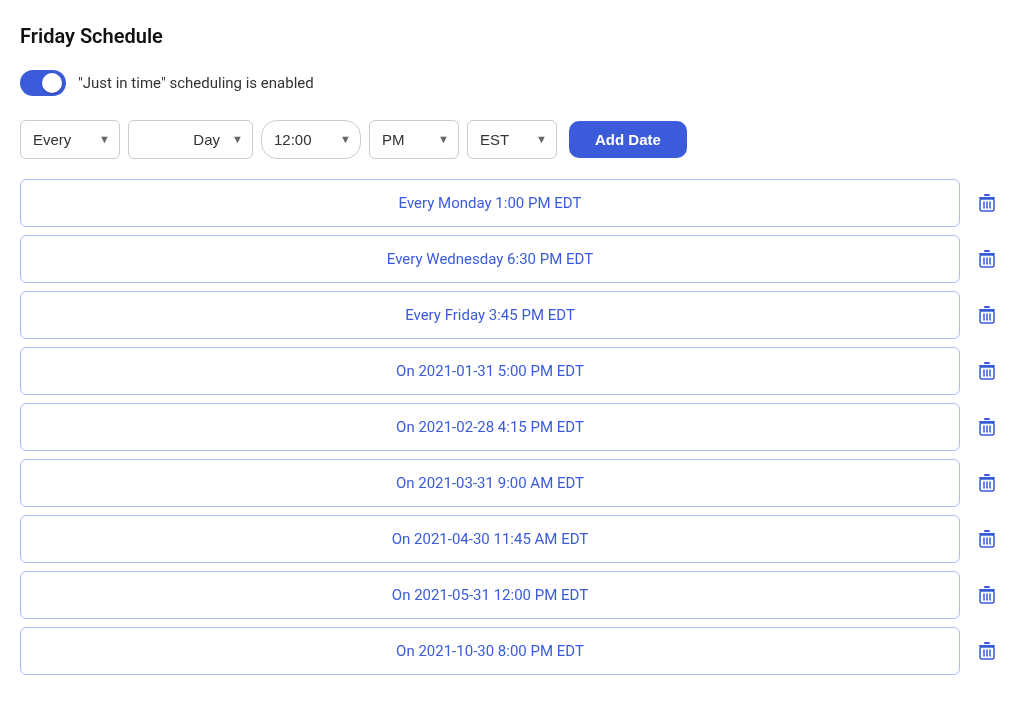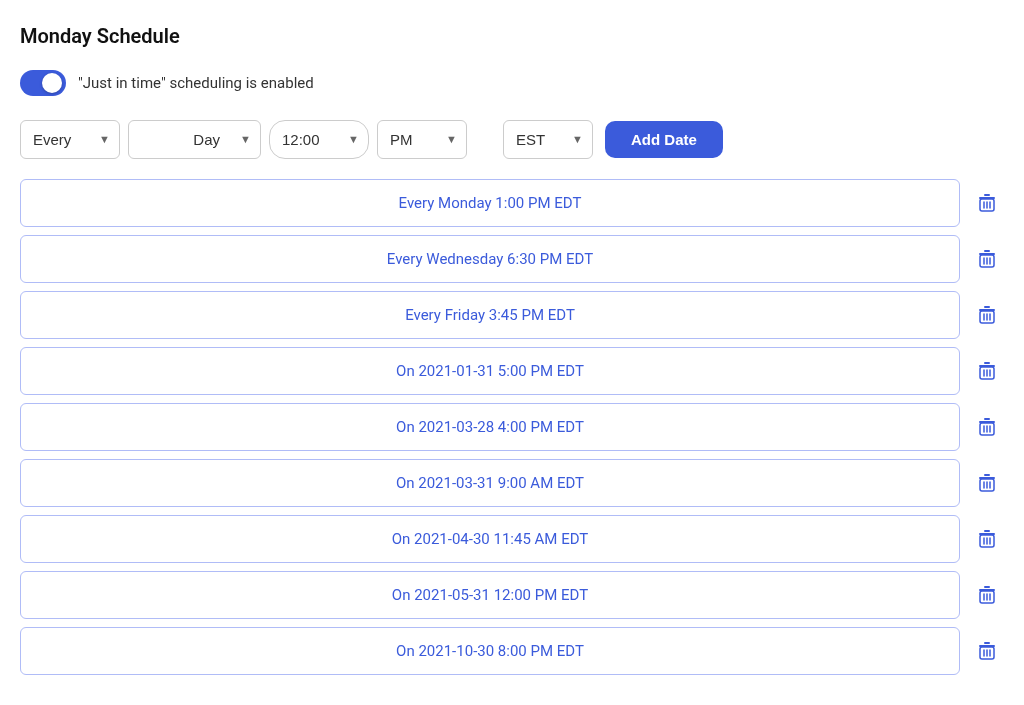--- a/index.html
+++ b/index.html
@@ -65,40 +65,40 @@
     .select-wrap {
       position: relative;
       display: flex;
       align-items: center;
     }
     .select-wrap select {
       appearance: none;
       -webkit-appearance: none;
       border: 1px solid #ccc;
       border-radius: 6px;
-      padding: 10px 40px 10px 12px;
+      padding: 10px 32px 10px 12px;
       font-size: 15px;
       color: #333;
       background: #fff;
       cursor: pointer;
       outline: none;
     }
     .select-chevron {
       position: absolute;
       right: 10px;
       pointer-events: none;
       color: #666;
       font-size: 11px;
     }
 
     [data-name="frequency-select"] select { min-width: 100px; }
     [data-name="day-select"] select { min-width: 110px; text-align: right; }
     [data-name="time-select"] select { min-width: 100px; border-radius: 16px; }
     [data-name="ampm-select"] select { min-width: 90px; }
-    [data-name="tz-select"] select { min-width: 90px; margin-left: 28px; }
+    [data-name="tz-select"] select { min-width: 90px; }
 
     [data-name="add-date-button"] {
       background: #3b5bdb;
       color: #fff;
       border: none;
       border-radius: 10px;
       padding: 10px 26px;
       font-size: 15px;
       font-weight: 600;
       cursor: pointer;
@@ -140,21 +140,21 @@
       border: none;
       cursor: pointer;
       color: #3b5bdb;
       font-size: 18px;
       flex-shrink: 0;
     }
   </style>
 </head>
 <body>
 
-<h1 data-name="page-title">Monday Schedule</h1>
+<h1 data-name="page-title">Friday Schedule</h1>
 
 <div data-name="jit-toggle-row">
   <div data-name="jit-toggle" class="toggle-wrap">
     <div class="toggle-track" data-name="toggle-track"></div>
     <div class="toggle-thumb" data-name="toggle-thumb"></div>
   </div>
   <span data-name="jit-label">"Just in time" scheduling is enabled</span>
 </div>
 
 <div data-name="controls-row">
@@ -270,21 +270,21 @@
       <rect x="1" y="4" width="16" height="2" rx="1" fill="#3b5bdb"></rect>
       <rect x="6" y="1" width="6" height="2" rx="1" fill="#3b5bdb"></rect>
       <rect x="2" y="6" width="14" height="12" rx="2" fill="none" stroke="#3b5bdb" stroke-width="1.5"></rect>
       <line x1="6" y1="9" x2="6" y2="15" stroke="#3b5bdb" stroke-width="1.5" stroke-linecap="round"></line>
       <line x1="9" y1="9" x2="9" y2="15" stroke="#3b5bdb" stroke-width="1.5" stroke-linecap="round"></line>
       <line x1="12" y1="9" x2="12" y2="15" stroke="#3b5bdb" stroke-width="1.5" stroke-linecap="round"></line>
     </svg>
       </button>
     </div>
     <div data-name="list-item">
-      <div data-name="schedule-entry">On 2021-03-28 4:00 PM EDT</div>
+      <div data-name="schedule-entry">On 2021-02-28 4:15 PM EDT</div>
       <button data-name="delete-button" title="Delete">
         <svg width="18" height="20" viewBox="0 0 18 20" fill="none" xmlns="http://www.w3.org/2000/svg" data-name="trash-icon">
       <rect x="1" y="4" width="16" height="2" rx="1" fill="#3b5bdb"></rect>
       <rect x="6" y="1" width="6" height="2" rx="1" fill="#3b5bdb"></rect>
       <rect x="2" y="6" width="14" height="12" rx="2" fill="none" stroke="#3b5bdb" stroke-width="1.5"></rect>
       <line x1="6" y1="9" x2="6" y2="15" stroke="#3b5bdb" stroke-width="1.5" stroke-linecap="round"></line>
       <line x1="9" y1="9" x2="9" y2="15" stroke="#3b5bdb" stroke-width="1.5" stroke-linecap="round"></line>
       <line x1="12" y1="9" x2="12" y2="15" stroke="#3b5bdb" stroke-width="1.5" stroke-linecap="round"></line>
     </svg>
       </button>

